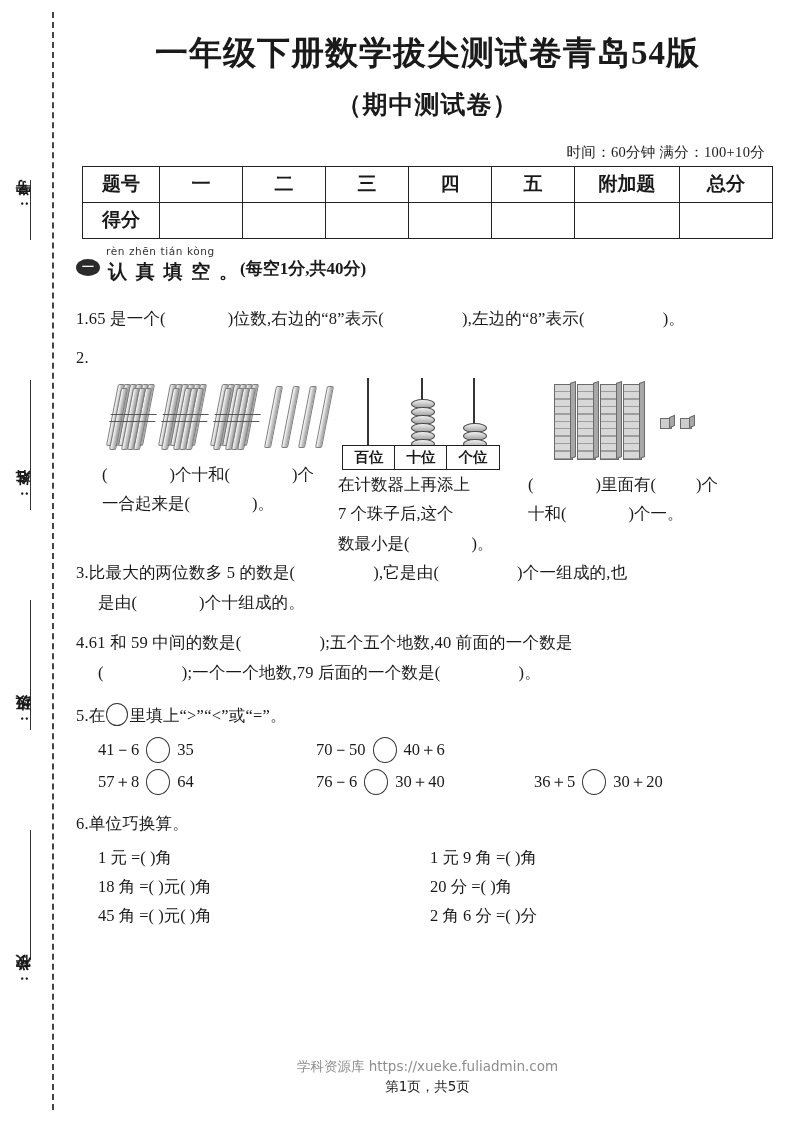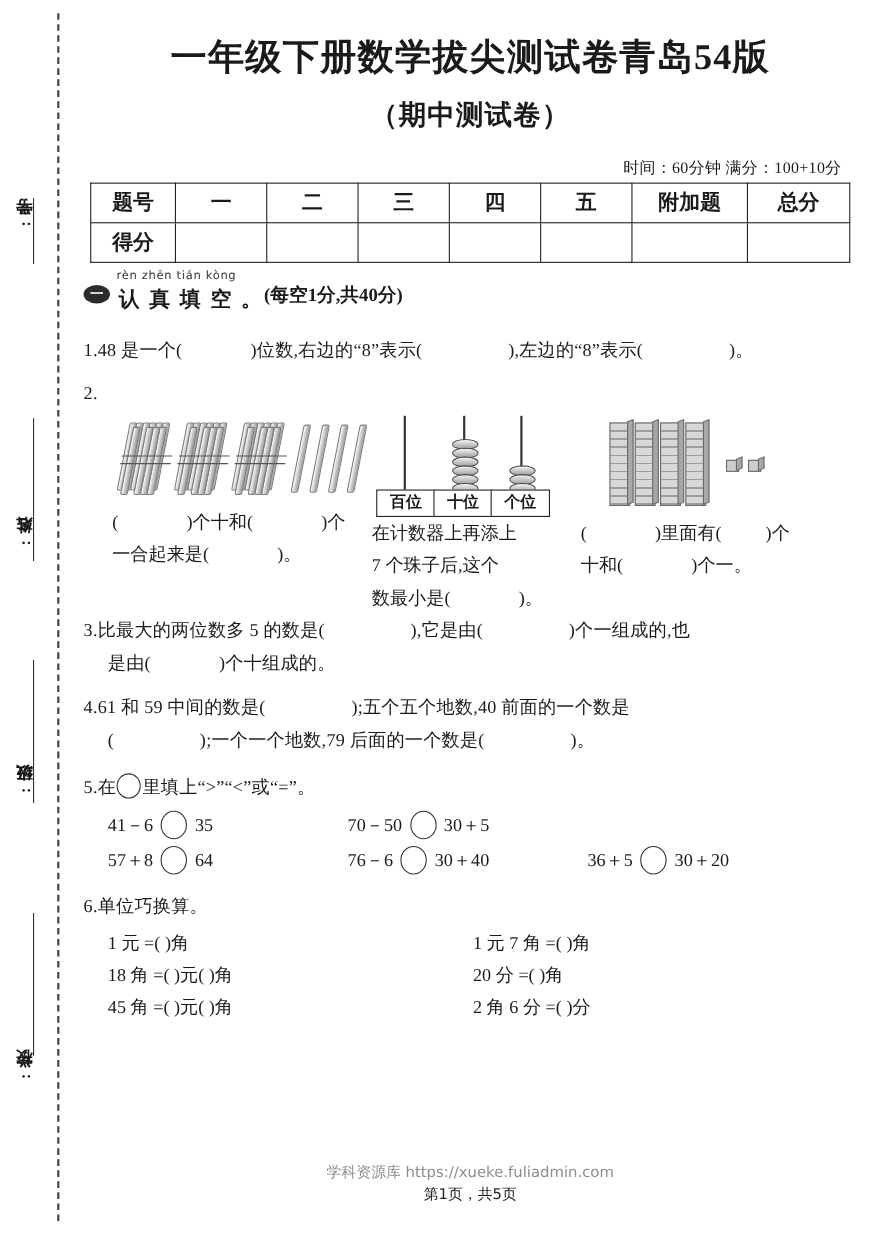--- a/index.html
+++ b/index.html
@@ -262,21 +262,21 @@
 
   <div class="section">
     <span class="sec-bullet">
       <span>一</span>
     </span>
     <span class="pinyin">rèn zhēn tián kòng</span>
     <span class="sec-title">认 真 填 空 。</span><span class="sec-points">(每空1分,共40分)</span>
   </div>
 
   <div class="q">
-    <span class="num">1.</span><span>48 是一个(</span><span class="blank-m"></span><span>)位数,右边的“8”表示(</span><span class="blank-l"></span><span>),左边的“8”表示(</span><span class="blank-l"></span><span>)。</span>
+    <span class="num">1.</span><span>65 是一个(</span><span class="blank-m"></span><span>)位数,右边的“8”表示(</span><span class="blank-l"></span><span>),左边的“8”表示(</span><span class="blank-l"></span><span>)。</span>
   </div>
 
   <div class="q" style="margin-bottom:-4px;">
     <span class="num">2.</span>
   </div>
 
   <div class="q2-wrap">
 
     <div class="q2-col-a">
       <div class="sticks">
@@ -413,21 +413,21 @@
 
   <div class="cmp-row">
     <div class="cmp-item">
       <span>41－6</span>
       <span class="circle"></span>
       <span>35</span>
     </div>
     <div class="cmp-item">
       <span>70－50</span>
       <span class="circle"></span>
-      <span>30＋5</span>
+      <span>40＋6</span>
     </div>
   </div>
 
   <div class="cmp-row">
     <div class="cmp-item">
       <span>57＋8</span>
       <span class="circle"></span>
       <span>64</span>
     </div>
     <div class="cmp-item">
@@ -441,21 +441,21 @@
       <span>30＋20</span>
     </div>
   </div>
 
   <div class="q" style="margin-top:14px;">
     <span class="num">6.</span><span>单位巧换算。</span>
   </div>
 
   <div class="conv-row">
     <div class="conv-item">1 元 =(        )角</div>
-    <div class="conv-item">1 元 7 角 =(        )角</div>
+    <div class="conv-item">1 元 9 角 =(        )角</div>
   </div>
   <div class="conv-row">
     <div class="conv-item">18 角 =(        )元(        )角</div>
     <div class="conv-item">20 分 =(        )角</div>
   </div>
   <div class="conv-row">
     <div class="conv-item">45 角 =(        )元(        )角</div>
     <div class="conv-item">2 角 6 分 =(        )分</div>
   </div>
 

